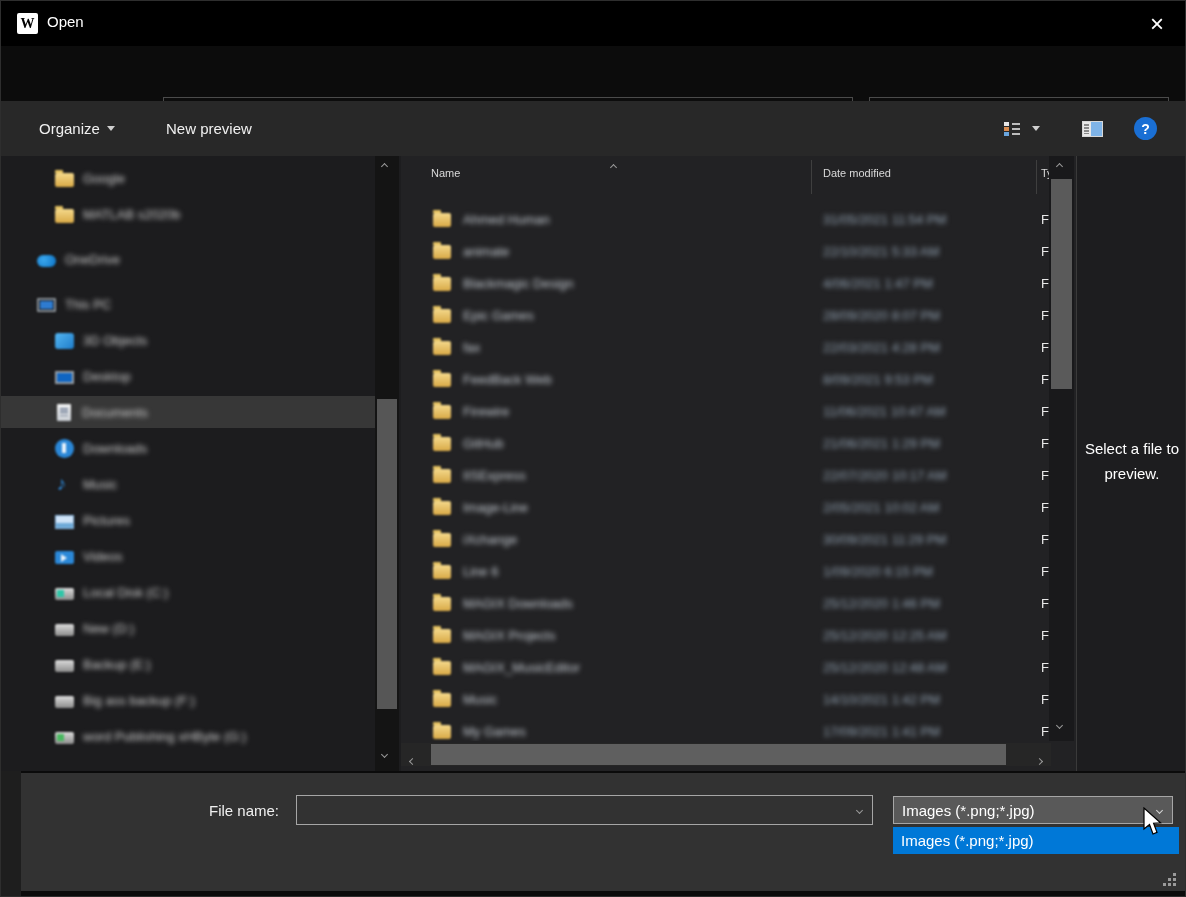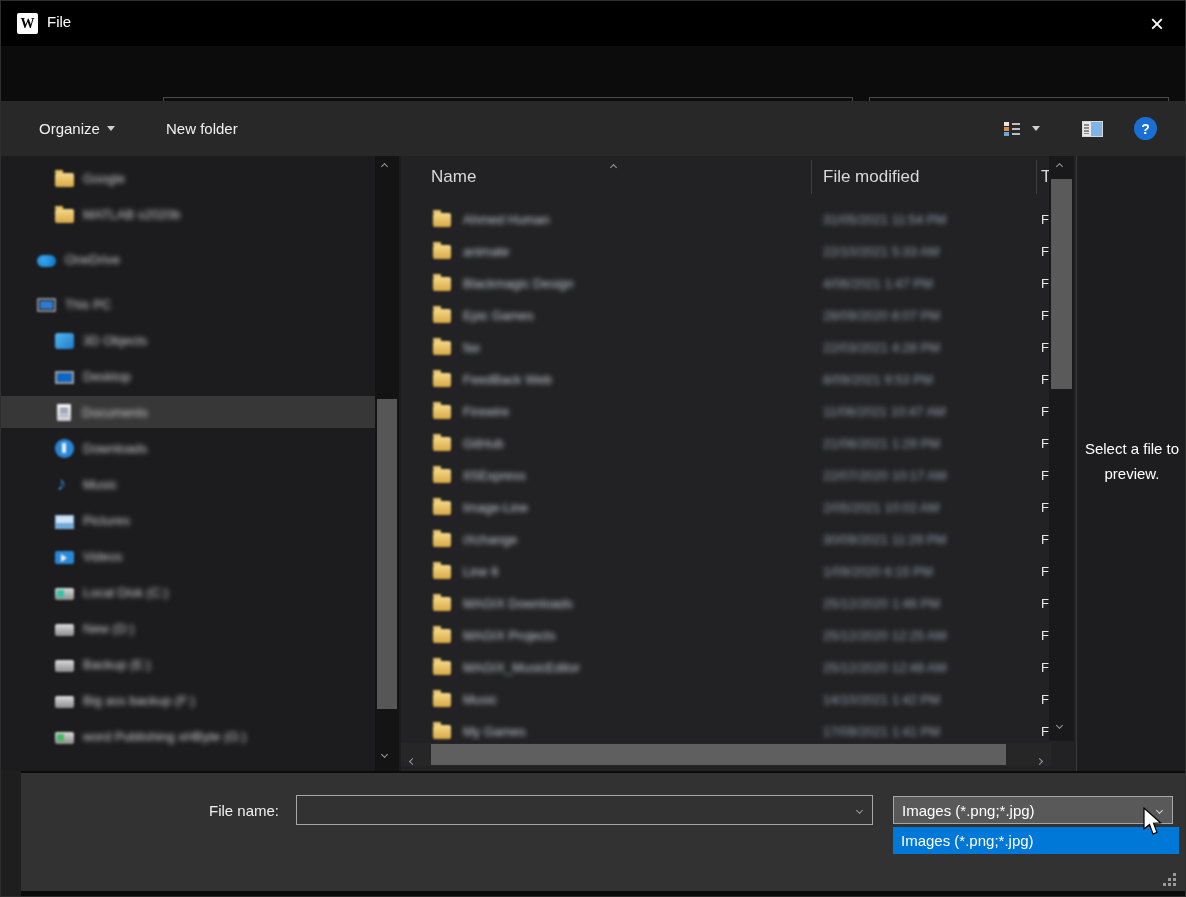--- a/index.html
+++ b/index.html
@@ -93,21 +93,21 @@
   .ic-disk, .ic-disk-c, .ic-disk-g { background:linear-gradient(#dcdcdc,#8c8c8c); height:12px; margin-top:4px; border-radius:2px; }
   .ic-disk-c::after { content:""; position:absolute; left:2px; top:2px; width:7px; height:7px; background:#2ec6a8; }
   .ic-disk-g::after { content:""; position:absolute; left:2px; top:2px; width:7px; height:7px; background:#49b860; }
   .sb-scroll { position:absolute; left:374px; top:0; width:24px; height:615px; background:#141414; }
   .sb-thumb { position:absolute; left:2px; top:243px; width:20px; height:310px; background:#565656; }
   .scrollchev { position:absolute; left:7px; display:flex; }
 
   
   .listpanel { position:absolute; left:400px; top:0; width:675px; height:615px; background:#222224; }
   .lp-head { position:absolute; left:0; top:0; width:100%; height:42px; }
-  .col-label { position:absolute; top:11px; color:#d9d9d9; font-size:17px; }
+  .col-label { position:absolute; top:11px; color:#d9d9d9; font-size:11px; }
   .col-sep { position:absolute; top:4px; width:1px; height:34px; background:#3f3f3f; }
   .sort-chev { position:absolute; left:210px; top:0px; }
   .lp-rows { position:absolute; left:0; top:48px; width:648px; height:537px; overflow:hidden; }
   .frow { position:relative; height:32px; }
   .f-ic { position:absolute; left:32px; top:9px; width:18px; height:14px;
           background:linear-gradient(#f4d98c,#d8a946); border-radius:2px; filter:blur(1px); }
   .f-ic::before { content:""; position:absolute; top:-3px; left:0; width:8px; height:3px; background:#e5c261; border-radius:1px 1px 0 0; }
   .f-name { position:absolute; left:62px; top:8px; color:#c6ccd3; font-size:13px; filter:blur(2.8px); white-space:nowrap; }
   .f-date { position:absolute; left:422px; top:8px; color:#93a3b3; font-size:13px; filter:blur(2.8px); white-space:nowrap; }
   .f-type { position:absolute; left:640px; top:8px; color:#e8e8e8; font-size:13px; }
@@ -144,21 +144,21 @@
   .grip::after { content:""; position:absolute; left:10px; top:0; width:3px; height:3px; background:#9a9a9a;
       box-shadow:-5px 5px #9a9a9a, 0 5px #9a9a9a, -10px 10px #9a9a9a, -5px 10px #9a9a9a, 0 10px #9a9a9a; }
 </style>
 </head>
 <body>
 
 <div class="win">
 
   <div class="titlebar">
     <div class="appicon">W</div>
-    <div class="wintitle">File</div>
+    <div class="wintitle">Open</div>
     <div class="closebtn">×</div>
   </div>
 
   <div class="navrow">
     <div class="navbtn" style="left:16px">←</div>
     <div class="navbtn" style="left:62px">→</div>
     <div class="navbtn" style="left:100px">
         <span class="chev down"></span>
       </div>
     <div class="navbtn nav-up-c" style="left:128px">↑</div>
@@ -189,21 +189,21 @@
       <input class="searchinput" type="text" placeholder="Search Documents" style="">
     </div>
   </div>
 
   <div class="toolbar">
     <div class="tbtn" style="left:38px">
       <span>Organize</span>
       <span class="tri-down"></span>
     </div>
     <div class="tbtn" style="left:165px">
-      <span>New folder</span>
+      <span>New preview</span>
     </div>
     <div class="tbtn" style="left:1003px; gap:12px">
       <span class="details-ic"></span>
       <span class="tri-down"></span>
     </div>
     <div class="tbtn" style="left:1081px">
       <span class="pane-ic"></span>
     </div>
     <div class="helpbtn">
         <span>?</span>
@@ -288,21 +288,21 @@
       <span class="scrollchev" style="top:596px">
           <span class="chev down sm"></span>
         </span>
     </div>
 
     <div class="listpanel">
       <div class="lp-head">
         <span class="sort-chev"><span class="chev up sm"></span></span>
         <span class="col-label" style="left:30px">Name</span>
         <span class="col-sep" style="left:410px"></span>
-        <span class="col-label" style="left:422px">File modified</span>
+        <span class="col-label" style="left:422px">Date modified</span>
         <span class="col-sep" style="left:635px"></span>
         <span class="col-label" style="left:640px">Ty</span>
       </div>
       <div class="lp-rows" id="lp-rows">
           <div class="frow">
       <span class="f-ic"></span>
       <span class="f-name">Ahmed Human</span>
       <span class="f-date">31/05/2021 11:54 PM</span>
       <span class="f-type">F</span>
     </div>

